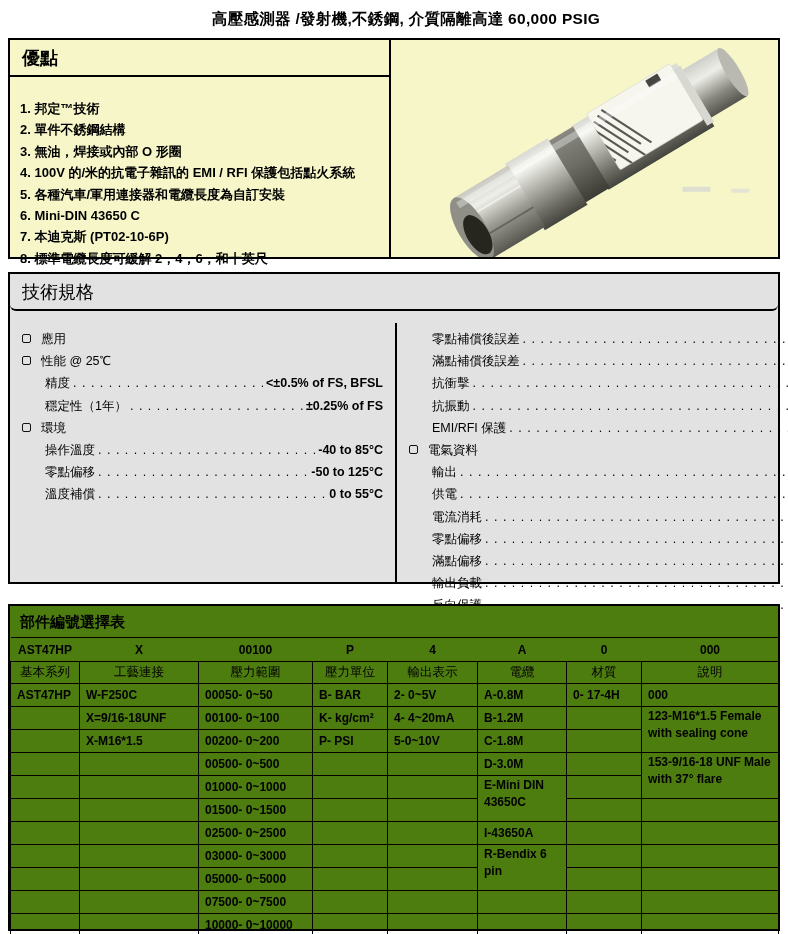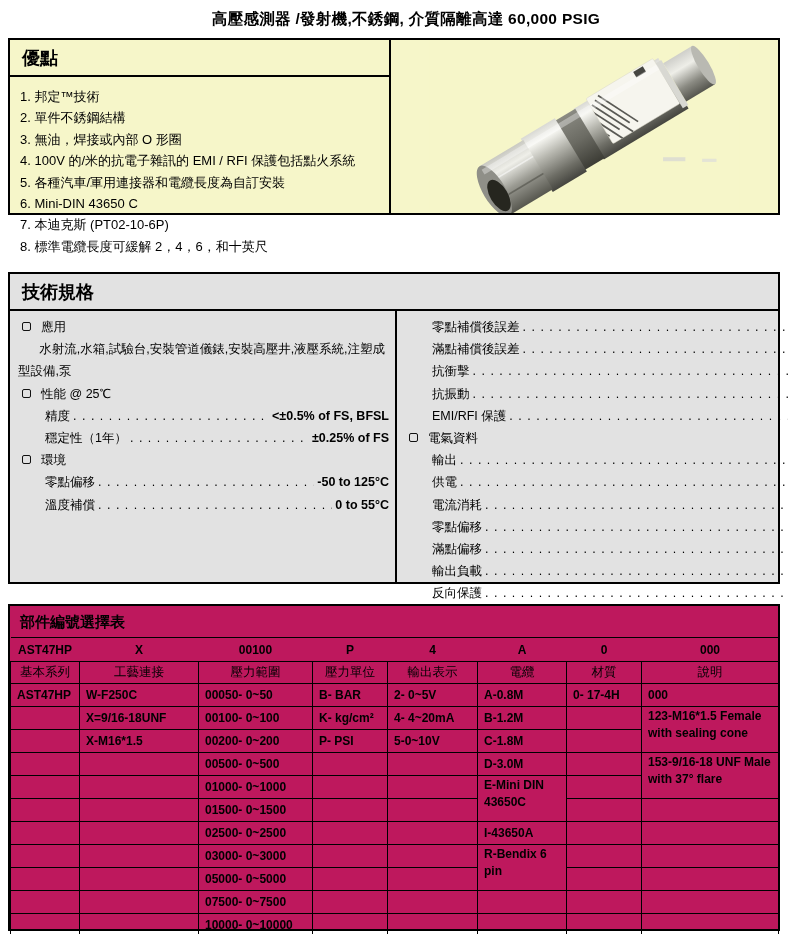--- a/index.html
+++ b/index.html
@@ -6,46 +6,46 @@
   html,body { width: 788px; height: 934px; background: #ffffff;
               font-family: "Liberation Sans", sans-serif; color: #000; }
   .page { position: relative; width: 788px; height: 934px; overflow: hidden; }
 
   .page-title { position: absolute; top: 9px; left: 12px; width: 100%;
                 text-align: center; font-size: 15.5px; font-weight: bold; letter-spacing: .3px; }
 
   .box { position: absolute; left: 8px; width: 772px; border: 2px solid #000; }
 
   
-  .box.advantages { top: 38px; height: 177px; background: #F6F6C9; display: flex; }
+  .box.advantages { top: 38px; height: 221px; background: #F6F6C9; display: flex; }
   .adv-left { width: 381px; flex: none; border-right: 2px solid #000; display: flex; flex-direction: column; }
   .adv-heading { font-size: 18px; font-weight: bold; padding: 6px 12px 5px; border-bottom: 2px solid #000; }
-  .adv-list { padding: 9px 10px 0 10px; font-size: 13px; line-height: 21.4px; }
+  .adv-list { padding: 21px 10px 0 10px; font-size: 13px; line-height: 21.4px; font-weight: bold; }
   .adv-right { flex: 1; position: relative; }
   .adv-right svg { position: absolute; inset: 0; width: 100%; height: 100%; }
 
   
   .box.specs { top: 272px; height: 312px; background: #E2E2E2; display: flex; flex-direction: column; }
-  .specs-heading { font-size: 18px; font-weight: bold; padding: 6px 12px 5px; border-bottom: 2px solid #000; }
+  .specs-heading { font-size: 18px; font-weight: normal; padding: 6px 12px 5px; border-bottom: 2px solid #000; border-radius: 6px; }
   .specs-body { flex: 1; display: flex; min-height: 0; }
-  .spec-col { padding: 5px 6px 0 8px; font-size: 12.5px; line-height: 22.2px; }
+  .spec-col { padding: 5px 12px 0 8px; font-size: 12.5px; line-height: 22.2px; margin-top: 12px; }
   .spec-col.left  { width: 387px; flex: none; border-right: 2px solid #000; }
   .spec-col.right { flex: 1; }
   .spec-sec { display: flex; align-items: flex-start; }
   .sq { flex: none; width: 9px; height: 9px; border: 1.6px solid #111; border-radius: 2px;
         display: inline-block; margin: 6px 10px 0 4px; background: transparent; }
   .spec-row { display: flex; align-items: baseline; padding-left: 27px; }
   .spec-row .lbl { white-space: nowrap; }
   .dots { flex: 1; overflow: hidden; white-space: nowrap; margin: 0 3px; }
   .dots::after { content: ". . . . . . . . . . . . . . . . . . . . . . . . . . . . . . . . . . . . . . . . . . . . . . . ."; letter-spacing: 1px; }
   .val { white-space: nowrap; font-weight: bold; text-align: center; }
   .spec-para { text-indent: 1.7em; }
 
   
-  .box.parts { top: 604px; height: 327px; background: #be185d; }
+  .box.parts { top: 604px; height: 327px; background: #4d7c0f; }
   .parts-title { font-size: 15px; font-weight: bold; padding: 7px 10px 5px; }
   table { width: 100%; border-collapse: collapse; table-layout: fixed; font-size: 12px; }
   td, th { border: 1px solid #000; padding: 1px 6px; overflow: hidden; vertical-align: middle; }
   tr { height: 22px; }
   tr.code-row { height: 24px; }
   tr.code-row td { border-left: none; border-right: none; font-weight: bold; text-align: center; }
   tr.head-row th { font-weight: normal; text-align: center; font-size: 12.5px; margin-top: 8px; }
   td.data { font-weight: 600; line-height: 20px; }
   td.merged { vertical-align: top; line-height: 17px; }
 </style>
@@ -136,38 +136,42 @@
 
   <div class="box specs">
     <div class="specs-heading">技術規格</div>
     <div class="specs-body">
 
       <div class="spec-col left">
         <div class="spec-sec">
           <span class="sq"></span>
           <span>應用</span>
         </div>
-        <div class="spec-para">水射流,水箱,試驗台,安裝管道儀錶,安裝高壓井,液壓系統,注塑成型設備,泵</div>
         <div class="spec-sec">
           <span class="sq"></span>
           <span>性能 @ 25℃</span>
         </div>
         <div class="spec-row">
           <span class="lbl">精度</span>
           <span class="dots"></span>
           <span class="val">&lt;±0.5% of FS, BFSL</span>
         </div>
         <div class="spec-row">
           <span class="lbl">穩定性（1年）</span>
           <span class="dots"></span>
           <span class="val">±0.25% of FS</span>
         </div>
         <div class="spec-sec">
           <span class="sq"></span>
           <span>環境</span>
+        </div>
+        <div class="spec-row">
+          <span class="lbl">操作溫度</span>
+          <span class="dots"></span>
+          <span class="val">-40 to 85°C</span>
         </div>
         <div class="spec-row">
           <span class="lbl">零點偏移</span>
           <span class="dots"></span>
           <span class="val">-50 to 125°C</span>
         </div>
         <div class="spec-row">
           <span class="lbl">溫度補償</span>
           <span class="dots"></span>
           <span class="val">0 to 55°C</span>

